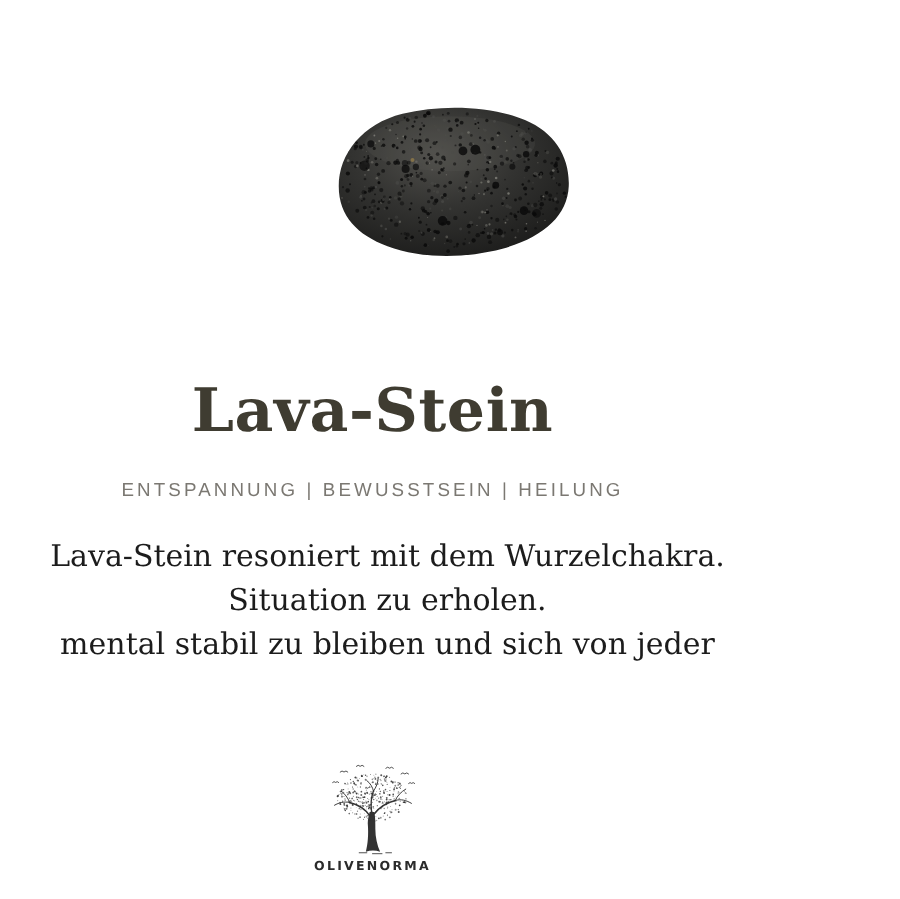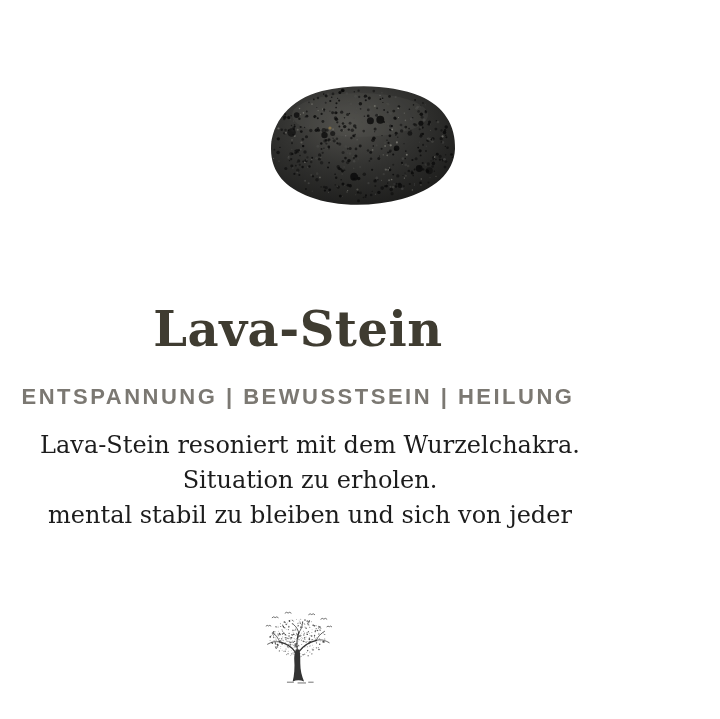--- a/index.html
+++ b/index.html
@@ -31,22 +31,22 @@
     font-size: 48px;
     line-height: 58px;
     letter-spacing: 0.5px;
     color: var(--title-color, #3f3c31);
   }
   .tagline {
     position: absolute;
     left: 0; right: 0; top: 384px;
     text-align: center;
     font-family: "Liberation Sans", sans-serif;
-    font-weight: 700;
-    font-size: 22px;
+    font-weight: 400;
+    font-size: 15px;
     letter-spacing: 2.5px;
     color: var(--tagline-color, #7b7872);
     white-space: nowrap;
   }
   .description {
     position: absolute;
     left: 0; right: 0; top: 428px;
     text-align: center;
     font-family: "DejaVu Serif", serif;
     font-size: 24px;
@@ -1020,15 +1020,16 @@
             <circle cx="79.1" cy="25.4" r="0.57" fill="#333333" opacity="0.58"></circle>
             <circle cx="23.0" cy="45.6" r="1.02" fill="#333333" opacity="0.43"></circle>
             <circle cx="19.8" cy="47.8" r="0.44" fill="#333333" opacity="0.47"></circle>
             <circle cx="74.3" cy="43.1" r="0.86" fill="#333333" opacity="0.60"></circle>
             <circle cx="80.2" cy="24.1" r="0.69" fill="#333333" opacity="0.55"></circle>
             <circle cx="24.5" cy="32.4" r="0.59" fill="#333333" opacity="0.92"></circle>
             <circle cx="65.5" cy="23.1" r="0.69" fill="#333333" opacity="0.68"></circle>
           </g>
       </svg>
     </span>
+    <div class="brand-name">OLIVENORMA</div>
   </div>
 
 </div>
 
 </body></html>

